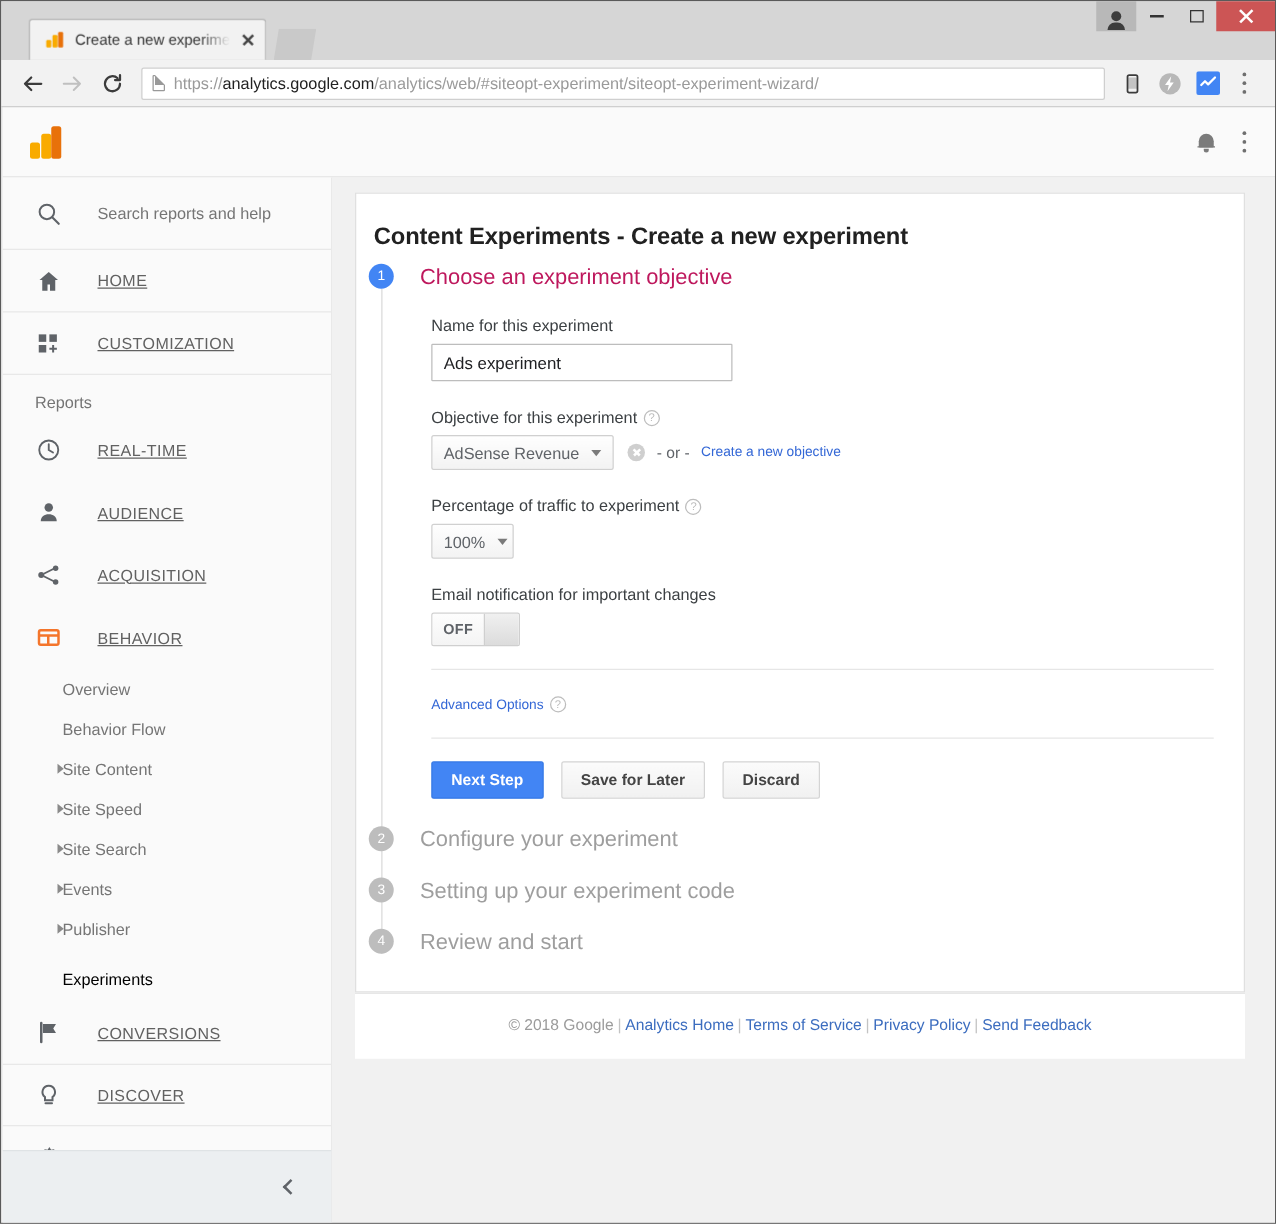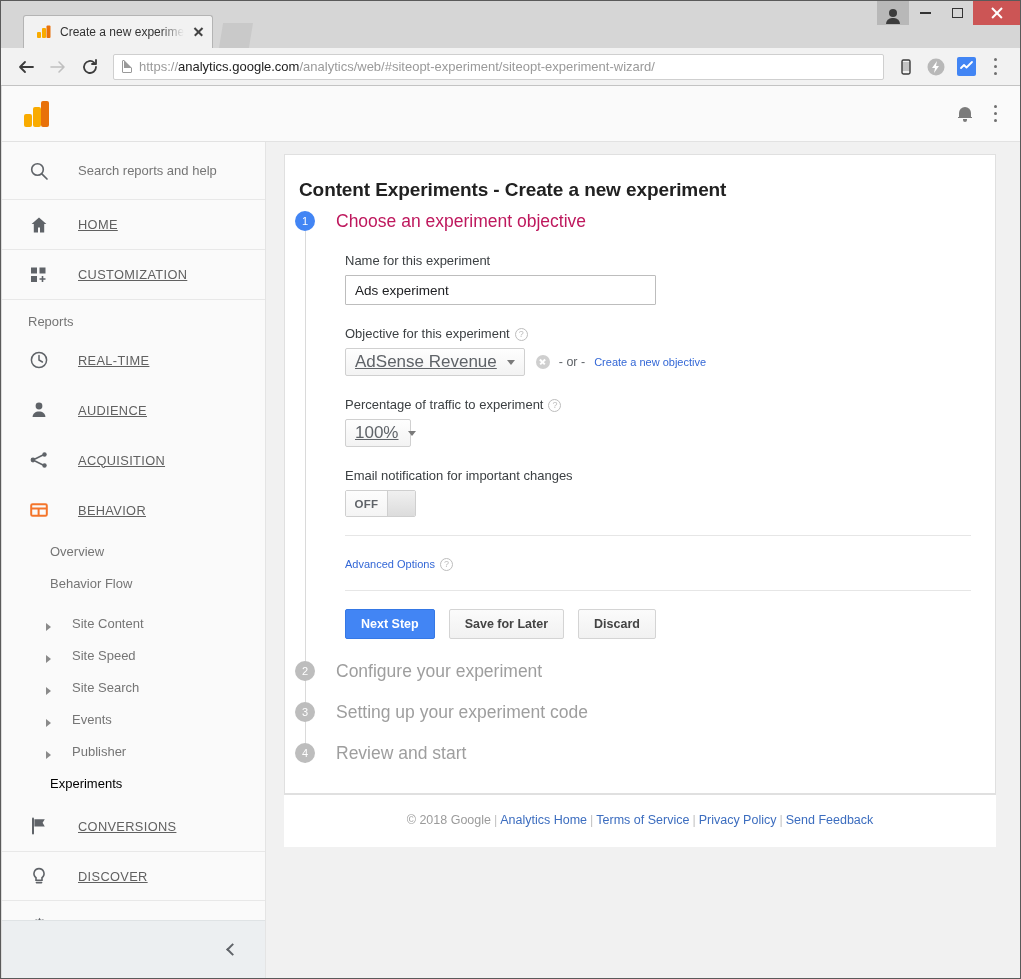--- a/index.html
+++ b/index.html
@@ -169,21 +169,21 @@
     height: 32px; display: flex; align-items: center;
     padding-left: 48px; color: #757575; font-size: 13px; position: relative;
   }
   .sb-sub.active { color: #000000; align-items: flex-end; }
   .caret {
     position: absolute; left: 44px;
     width: 0; height: 0;
     border-left: 5px solid #8a8a8a;
     border-top: 4px solid transparent; border-bottom: 4px solid transparent;
   }
-  .sb-sub.has-caret { padding-left: 70px; align-items: flex-end; }
+  .sb-sub.has-caret { padding-left: 48px; }
   .sb-collapse {
     height: 58px; background: #eceff1; border-top: 1px solid #dfe3e5;
     display: flex; align-items: center; justify-content: flex-end;
     padding-right: 28px;
   }
   .chev-left {
     width: 9px; height: 9px; border-left: 2px solid #5f6368;
     border-bottom: 2px solid #5f6368; transform: rotate(45deg);
   }
 
@@ -216,37 +216,37 @@
   }
   .step-head.inactive { color: #9e9e9e; }
   .vline {
     position: absolute; left: 19.5px; top: 20px; bottom: 0;
     width: 1px; background: #dadada; z-index: 1;
   }
   .step-body { margin-left: 60px; padding-top: 22px; padding-right: 24px; }
 
   .fld-label { font-size: 13px; color: #3c4043; margin-bottom: 7px; }
   .text-input {
-    width: 311px; height: 30px; border: 1px solid #bdbdbd;
+    width: 241px; height: 30px; border: 1px solid #bdbdbd;
     padding: 0 9px; font-size: 13.5px; color: #202124;
     font-family: inherit; background: #fff; border-radius: 1px;
   }
   .help {
     display: inline-flex; align-items: center; justify-content: center;
     width: 13px; height: 13px; border-radius: 50%;
     border: 1px solid #bdbdbd; color: #bdbdbd;
     font-size: 9px; margin-left: 5px; vertical-align: 1px;
   }
   .gap { height: 21px; }
   .row { display: flex; align-items: center; }
   .select {
     height: 28px; border: 1px solid #d0d0d0; border-radius: 2px;
     background: linear-gradient(#fefefe, #f3f3f3);
     display: flex; align-items: center; gap: 10px;
-    padding: 0 9px; font-size: 17px; color: #5f6368; text-decoration: underline;
+    padding: 0 9px; font-size: 13px; color: #5f6368;
   }
   .arrow-dn {
     width: 0; height: 0; border-left: 4.5px solid transparent;
     border-right: 4.5px solid transparent; border-top: 5px solid #7a7a7a;
   }
   .clear-x {
     width: 14px; height: 14px; border-radius: 50%; background: #cfcfcf;
     margin-left: 11px; position: relative; flex: none;
   }
   .clear-x::before, .clear-x::after {

